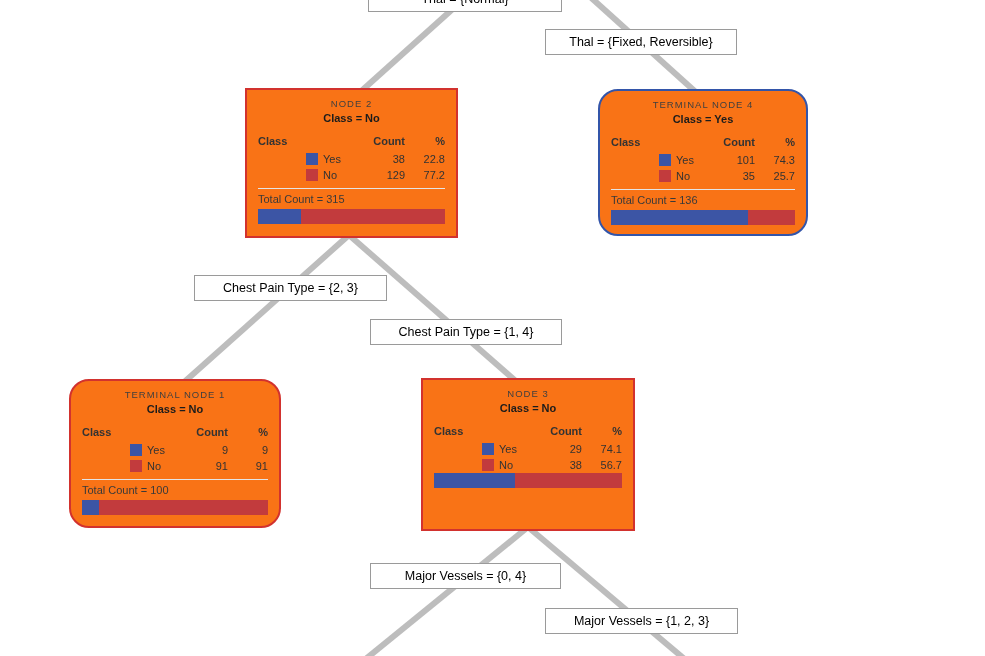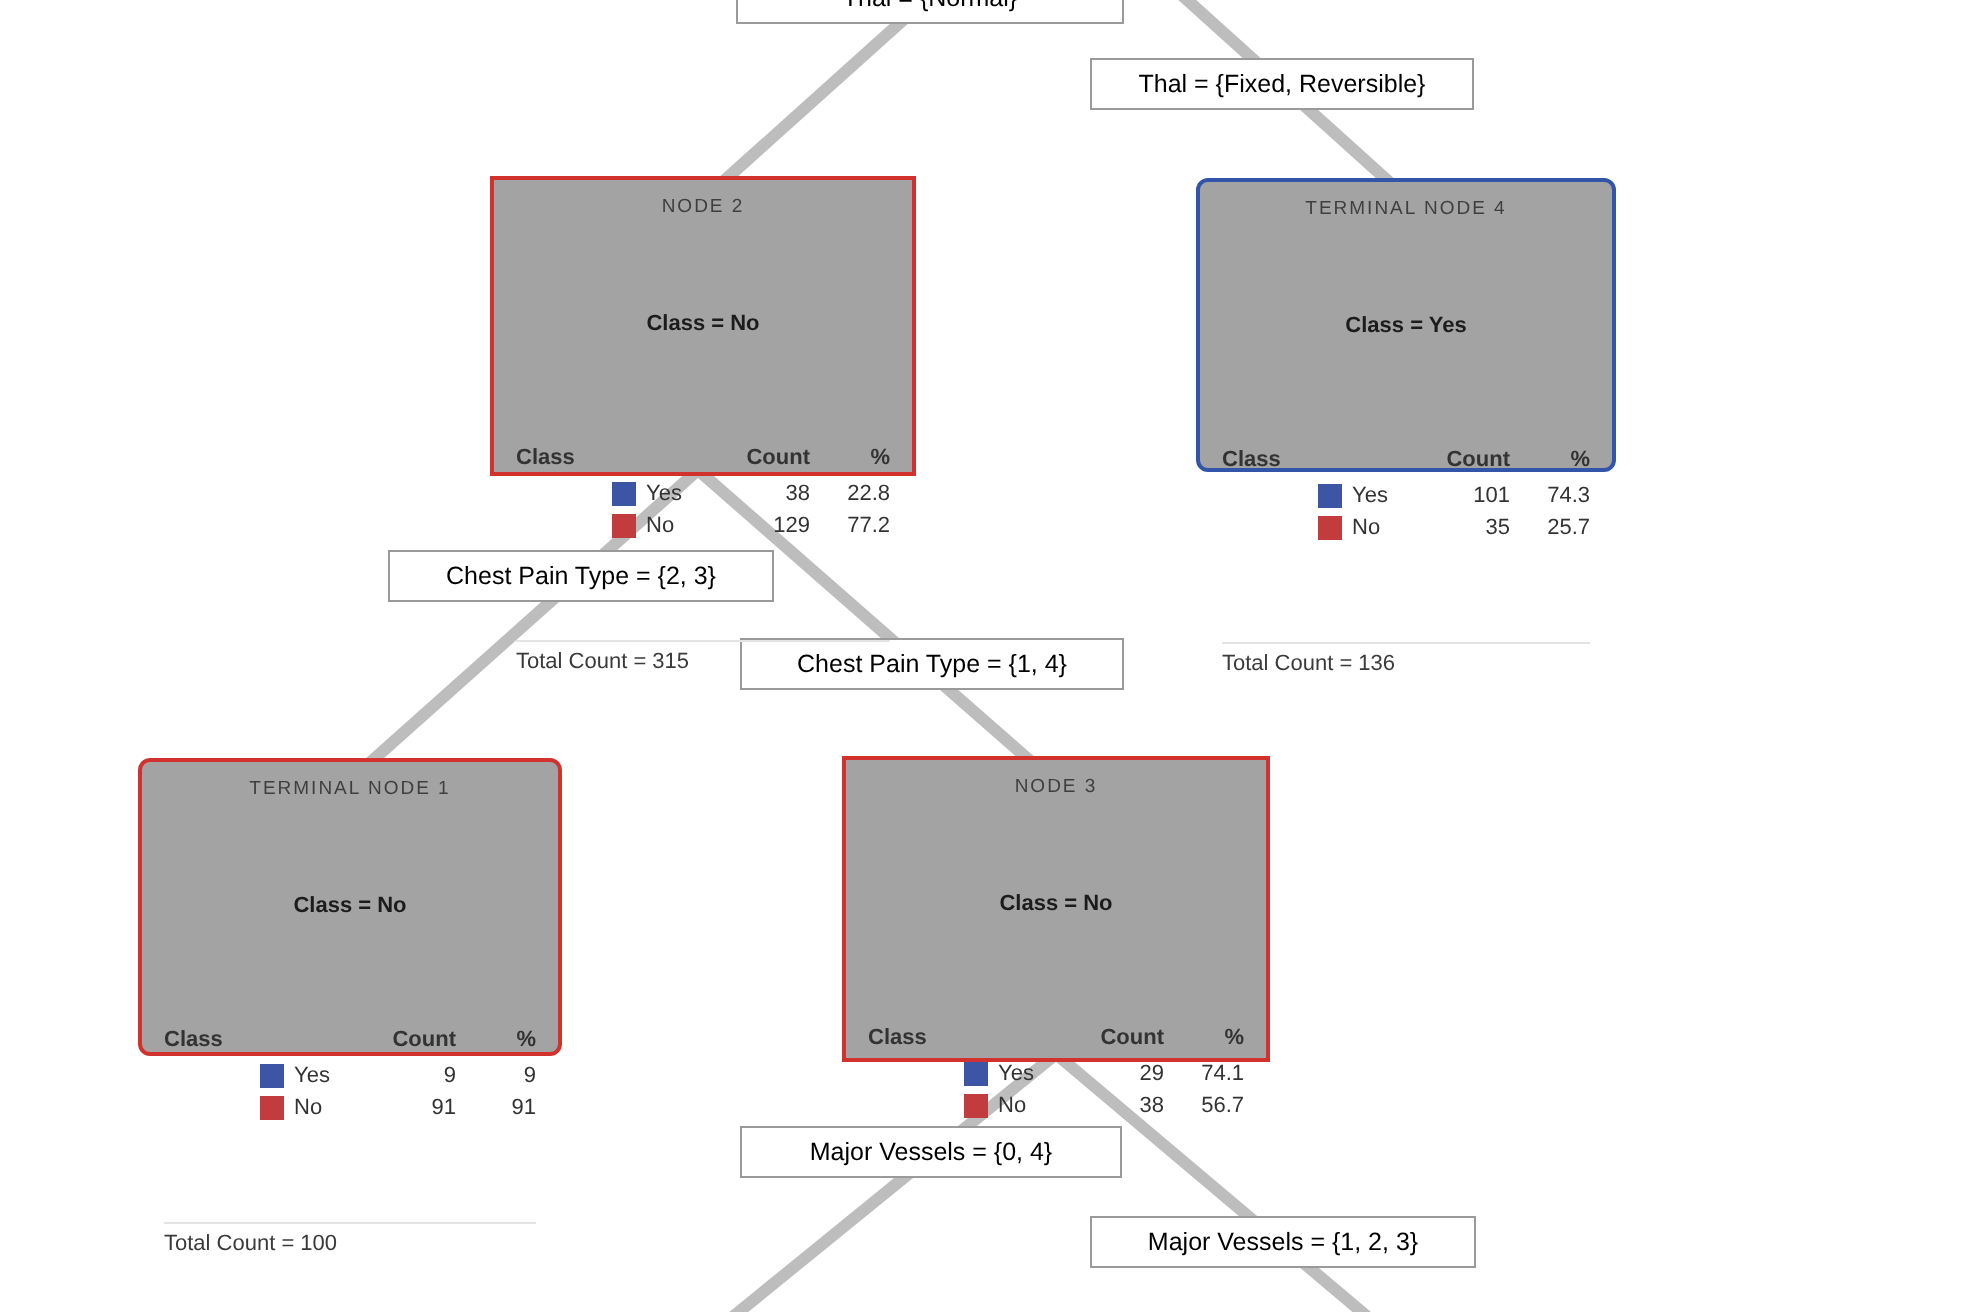--- a/index.html
+++ b/index.html
@@ -26,28 +26,27 @@
     justify-content: center;
     font-size: 12.5px;
     color: #000000;
     white-space: nowrap;
   }
 
   
   .node {
     position: absolute;
     box-sizing: border-box;
-    background: #a3a3a3;
+    background: #f97316;
     border: 2px solid #d2322e;
     padding: 7px 11px 9px 11px;
     display: flex;
     flex-direction: column;
-    gap: 44px;
-  }
-  .node.rounded { border-radius: 6px; }
+  }
+  .node.rounded { border-radius: 20px; }
   .node.blue-border { border-color: #3355a9; }
 
   .node-title {
     text-align: center;
     font-size: 9.5px;
     letter-spacing: 1px;
     color: #3f3f3f;
     line-height: 13px;
   }
   .node-class {

